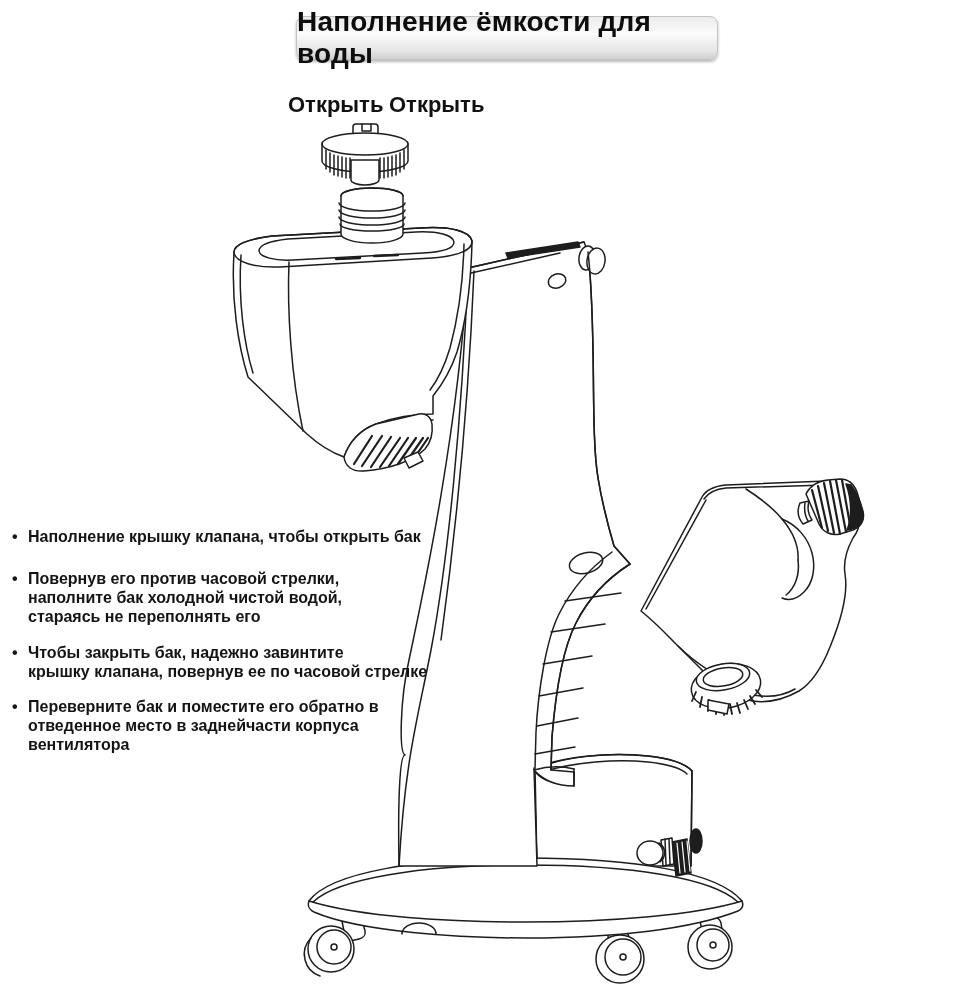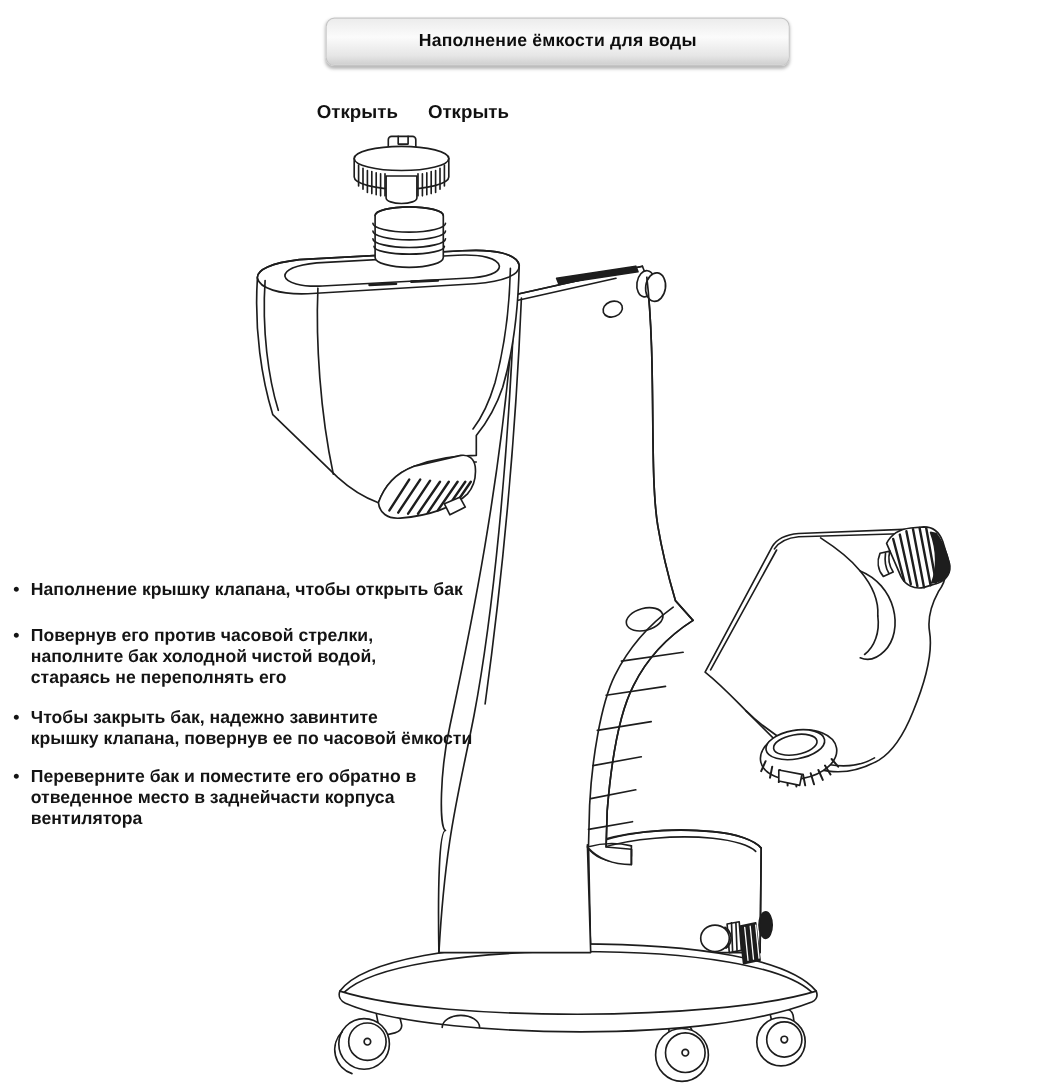--- a/index.html
+++ b/index.html
@@ -9,24 +9,24 @@
     overflow:hidden;
   }
   .banner{
     position:absolute;left:296px;top:16px;width:420px;height:42px;
     border:1px solid #c4c4c4;border-radius:8px;
     background:linear-gradient(#ececec,#fbfbfb 40%,#e6e6e6 80%,#cfcfcf);
     box-shadow:0 2px 3px rgba(0,0,0,.28);
     display:flex;align-items:center;justify-content:center;
   }
   .banner h1{
-    margin:0;font-size:16px;font-weight:700;color:#0d0d0d;letter-spacing:.2px;
+    margin:0;font-size:28px;font-weight:700;color:#0d0d0d;letter-spacing:.2px;
   }
   .lid-label{
-    position:absolute;top:92px;font-size:17px;font-weight:600;color:#111;
+    position:absolute;top:92px;font-size:22px;font-weight:600;color:#111;
   }
   .lid-label.open{left:288px;}
   .lid-label.close{left:389px;}
   .drawing{position:absolute;left:0;top:0;width:956px;height:993px;}
   .bullets{position:absolute;left:12px;top:0;width:430px;}
   .bullet-item{
     position:absolute;left:0;display:flex;align-items:flex-start;
     font-size:16px;font-weight:700;line-height:19px;color:#141414;
   }
   .bullet-item .dot{width:16px;flex:0 0 16px;font-size:16px;}
@@ -190,21 +190,21 @@
   </div>
   <div class="bullet-item bi-2">
     <span class="dot">•</span>
     <span class="txt">Повернув его против часовой стрелки,
 наполните бак холодной чистой водой,
 стараясь не переполнять его</span>
   </div>
   <div class="bullet-item bi-3">
     <span class="dot">•</span>
     <span class="txt">Чтобы закрыть бак, надежно завинтите
-крышку клапана, повернув ее по часовой ёмкости</span>
+крышку клапана, повернув ее по часовой стрелке</span>
   </div>
   <div class="bullet-item bi-4">
     <span class="dot">•</span>
     <span class="txt">Переверните бак и поместите его обратно в
 отведенное место в заднейчасти корпуса
 вентилятора</span>
   </div>
 </div>
 
 </body></html>

